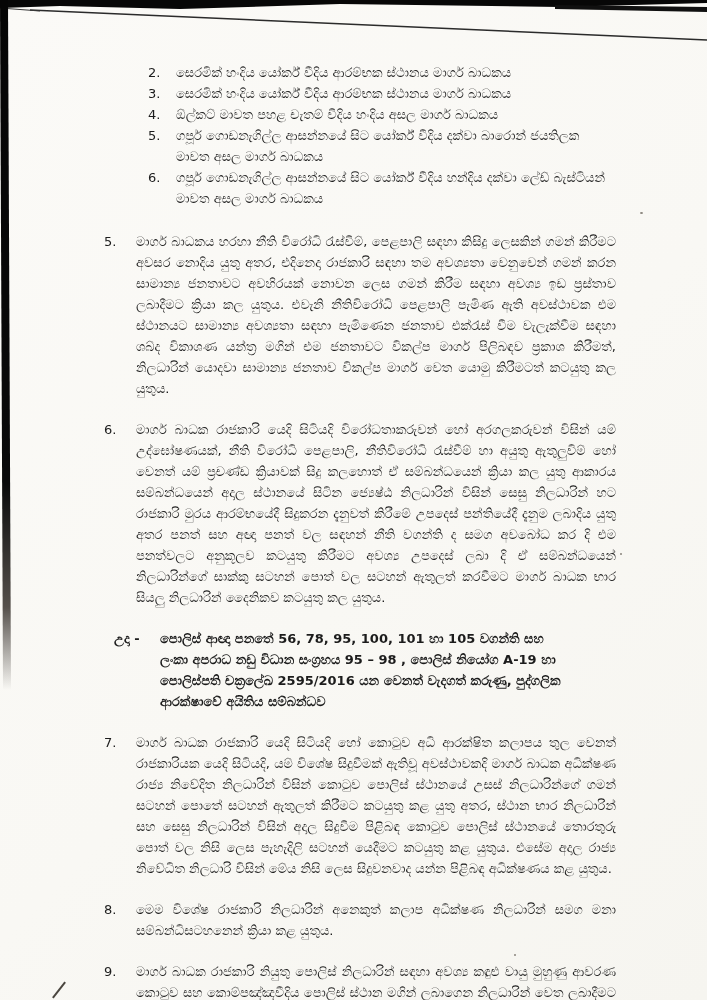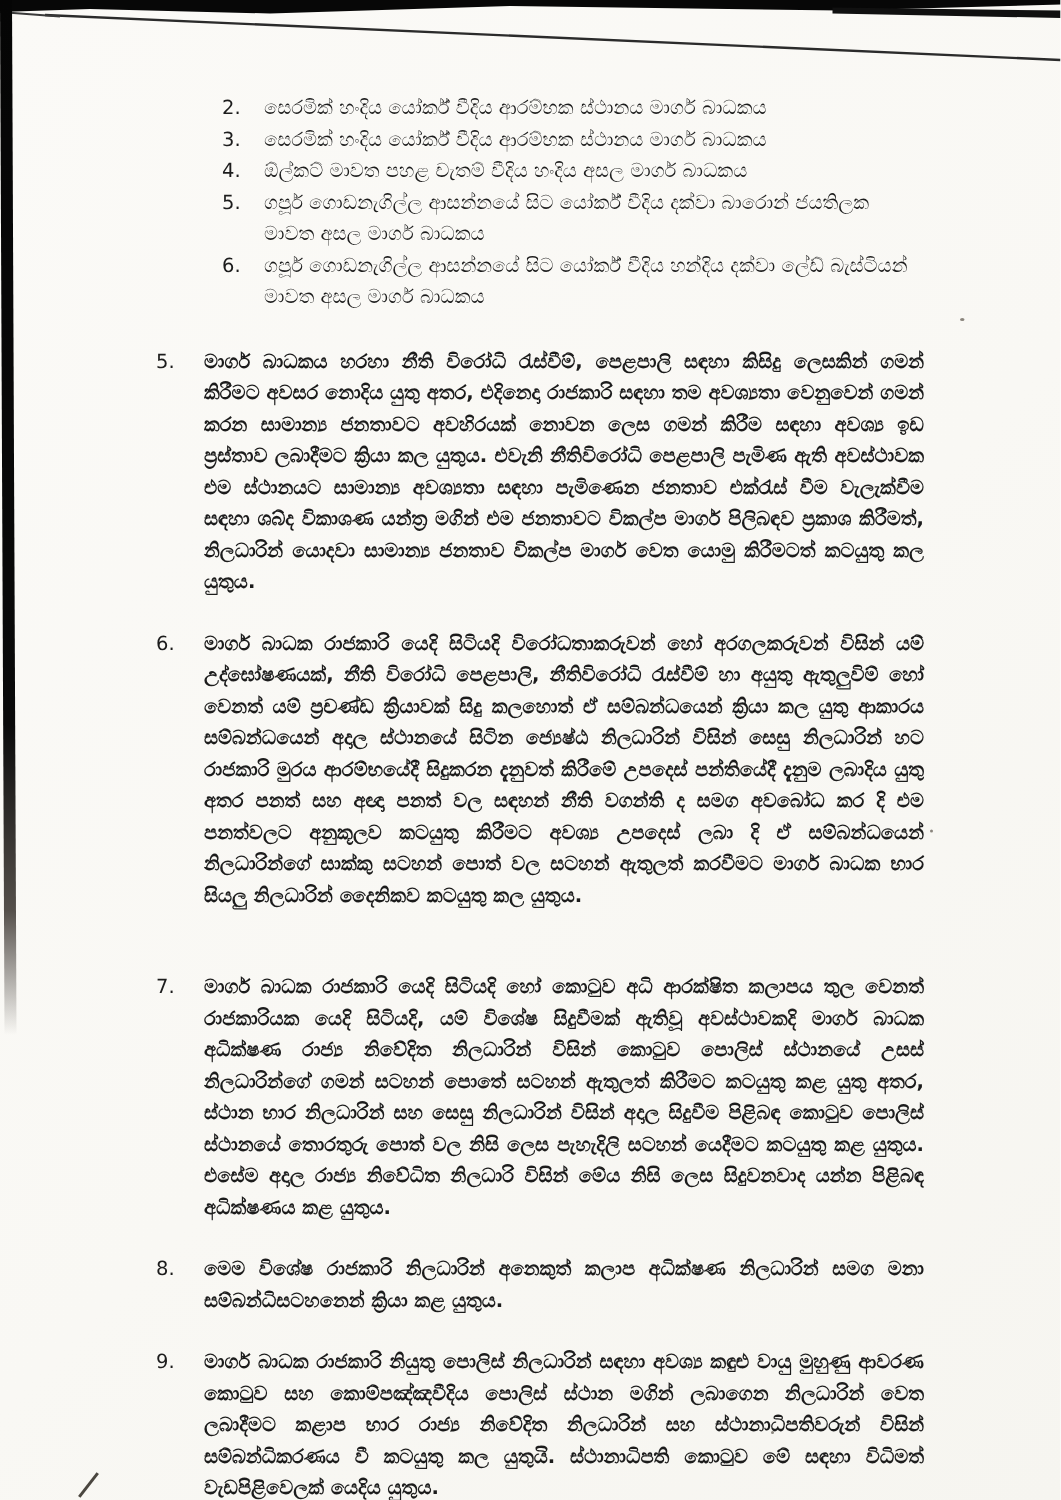--- a/index.html
+++ b/index.html
@@ -69,21 +69,20 @@
     display: flex;
     margin-bottom: 20px;
   }
   .para .num {
     width: 32px;
     flex-shrink: 0;
   }
   .para .txt {
     flex: 1;
     text-align: justify;
-    font-weight: bold;
   }
   .ex-note {
     display: flex;
     font-weight: 700;
     margin: 0 0 20px 10px;
     width: 450px;
     line-height: 21px;
   }
   .ex-note .label {
     width: 46px;
@@ -140,20 +139,22 @@
       <span class="num">5.</span>
       <span class="txt">මාර්ග බාධකය හරහා නීති විරෝධි රැස්වීම්, පෙළපාලි සඳහා කිසිදු ලෙසකින් ගමන් කිරීමට අවසර නොදිය යුතු අතර, එදිනෙදා රාජකාරි සඳහා තම අවශ්‍යතා වෙනුවෙන් ගමන් කරන සාමාන්‍ය ජනතාවට අවහිරයක් නොවන ලෙස ගමන් කිරීම සඳහා අවශ්‍ය ඉඩ ප්‍රස්තාව ලබාදීමට ක්‍රියා කල යුතුය. එවැනි නීතිවිරෝධි පෙළපාලි පැමිණ ඇති අවස්ථාවක එම ස්ථානයට සාමාන්‍ය අවශ්‍යතා සඳහා පැමිණෙන ජනතාව එක්රැස් වීම වැලැක්වීම සඳහා ශබ්ද විකාශණ යන්ත්‍ර මගින් එම ජනතාවට විකල්ප මාර්ග පිලිබඳව ප්‍රකාශ කිරීමත්, නිලධාරින් යොදවා සාමාන්‍ය ජනතාව විකල්ප මාර්ග වෙත යොමු කිරීමටත් කටයුතු කල යුතුය.</span>
     </div>
 
     <div class="para">
       <span class="num">6.</span>
       <span class="txt">මාර්ග බාධක රාජකාරි යෙදි සිටියදි විරෝධතාකරුවන් හෝ අරගලකරුවන් විසින් යම් උද්ඝෝෂණයක්, නීති විරෝධි පෙළපාලි, නීතිවිරෝධි රැස්වීම් හා අයුතු ඇතුලුවිම් හෝ වෙනත් යම් ප්‍රචණ්ඩ ක්‍රියාවක් සිදු කලහොත් ඒ සම්බන්ධයෙන් ක්‍රියා කල යුතු ආකාරය සම්බන්ධයෙන් අදාල ස්ථානයේ සිටින ජ්‍යෙෂ්ඨ නිලධාරින් විසින් සෙසු නිලධාරින් හට රාජකාරි මුරය ආරම්භයේදී සිදුකරන දැනුවත් කිරීමේ උපදෙස් පන්තියේදී දැනුම ලබාදිය යුතු අතර පනත් සහ අඥා පනත් වල සඳහන් නීති වගන්ති ද සමග අවබෝධ කර දි එම පනත්වලට අනුකූලව කටයුතු කිරීමට අවශ්‍ය උපදෙස් ලබා දි ඒ සම්බන්ධයෙන් නිලධාරින්ගේ සාක්කු සටහන් පොත් වල සටහන් ඇතුලත් කරවීමට මාර්ග බාධක භාර සියලු නිලධාරින් දෛනිකව කටයුතු කල යුතුය.</span>
     </div>
 
     <div class="ex-note">
+      <span class="label">උදා -</span>
+      <span class="txt">පොලිස් ආඥා පනතේ 56, 78, 95, 100, 101 හා 105 වගන්ති සහ ලංකා අපරාධ නඩු විධාන සංග්‍රහය 95 – 98 , පොලිස් නියෝග A-19 හා පොලිස්පති චක්‍රලේඛ 2595/2016 යන වෙනත් වැදගත් කරුණු, පුද්ගලික ආරක්ෂාවේ අයිතිය සම්බන්ධව</span>
     </div>
 
     <div class="para">
       <span class="num">7.</span>
       <span class="txt">මාර්ග බාධක රාජකාරි යෙදි සිටියදි හෝ කොටුව අධි ආරක්ෂිත කලාපය තුල වෙනත් රාජකාරියක යෙදි සිටියදි, යම් විශේෂ සිදුවීමක් ඇතිවූ අවස්ථාවකදි මාර්ග බාධක අධික්ෂණ රාජ්‍ය නිවේදිත නිලධාරින් විසින් කොටුව පොලිස් ස්ථානයේ උසස් නිලධාරින්ගේ ගමන් සටහන් පොතේ සටහන් ඇතුලත් කිරීමට කටයුතු කළ යුතු අතර, ස්ථාන භාර නිලධාරින් සහ සෙසු නිලධාරින් විසින් අදාල සිදුවීම පිළිබඳ කොටුව පොලිස් ස්ථානයේ තොරතුරු පොත් වල නිසි ලෙස පැහැදිලි සටහන් යෙදීමට කටයුතු කළ යුතුය. එසේම අදාල රාජ්‍ය නිවේධිත නිලධාරි විසින් මේය නිසි ලෙස සිදුවනවාද යන්න පිළිබඳ අධික්ෂණය කළ යුතුය.</span>
     </div>
 
     <div class="para">
       <span class="num">8.</span>
       <span class="txt">මෙම විශේෂ රාජකාරි නිලධාරින් අනෙකුත් කලාප අධික්ෂණ නිලධාරින් සමග මනා සම්බන්ධිසටහනෙන් ක්‍රියා කළ යුතුය.</span>

